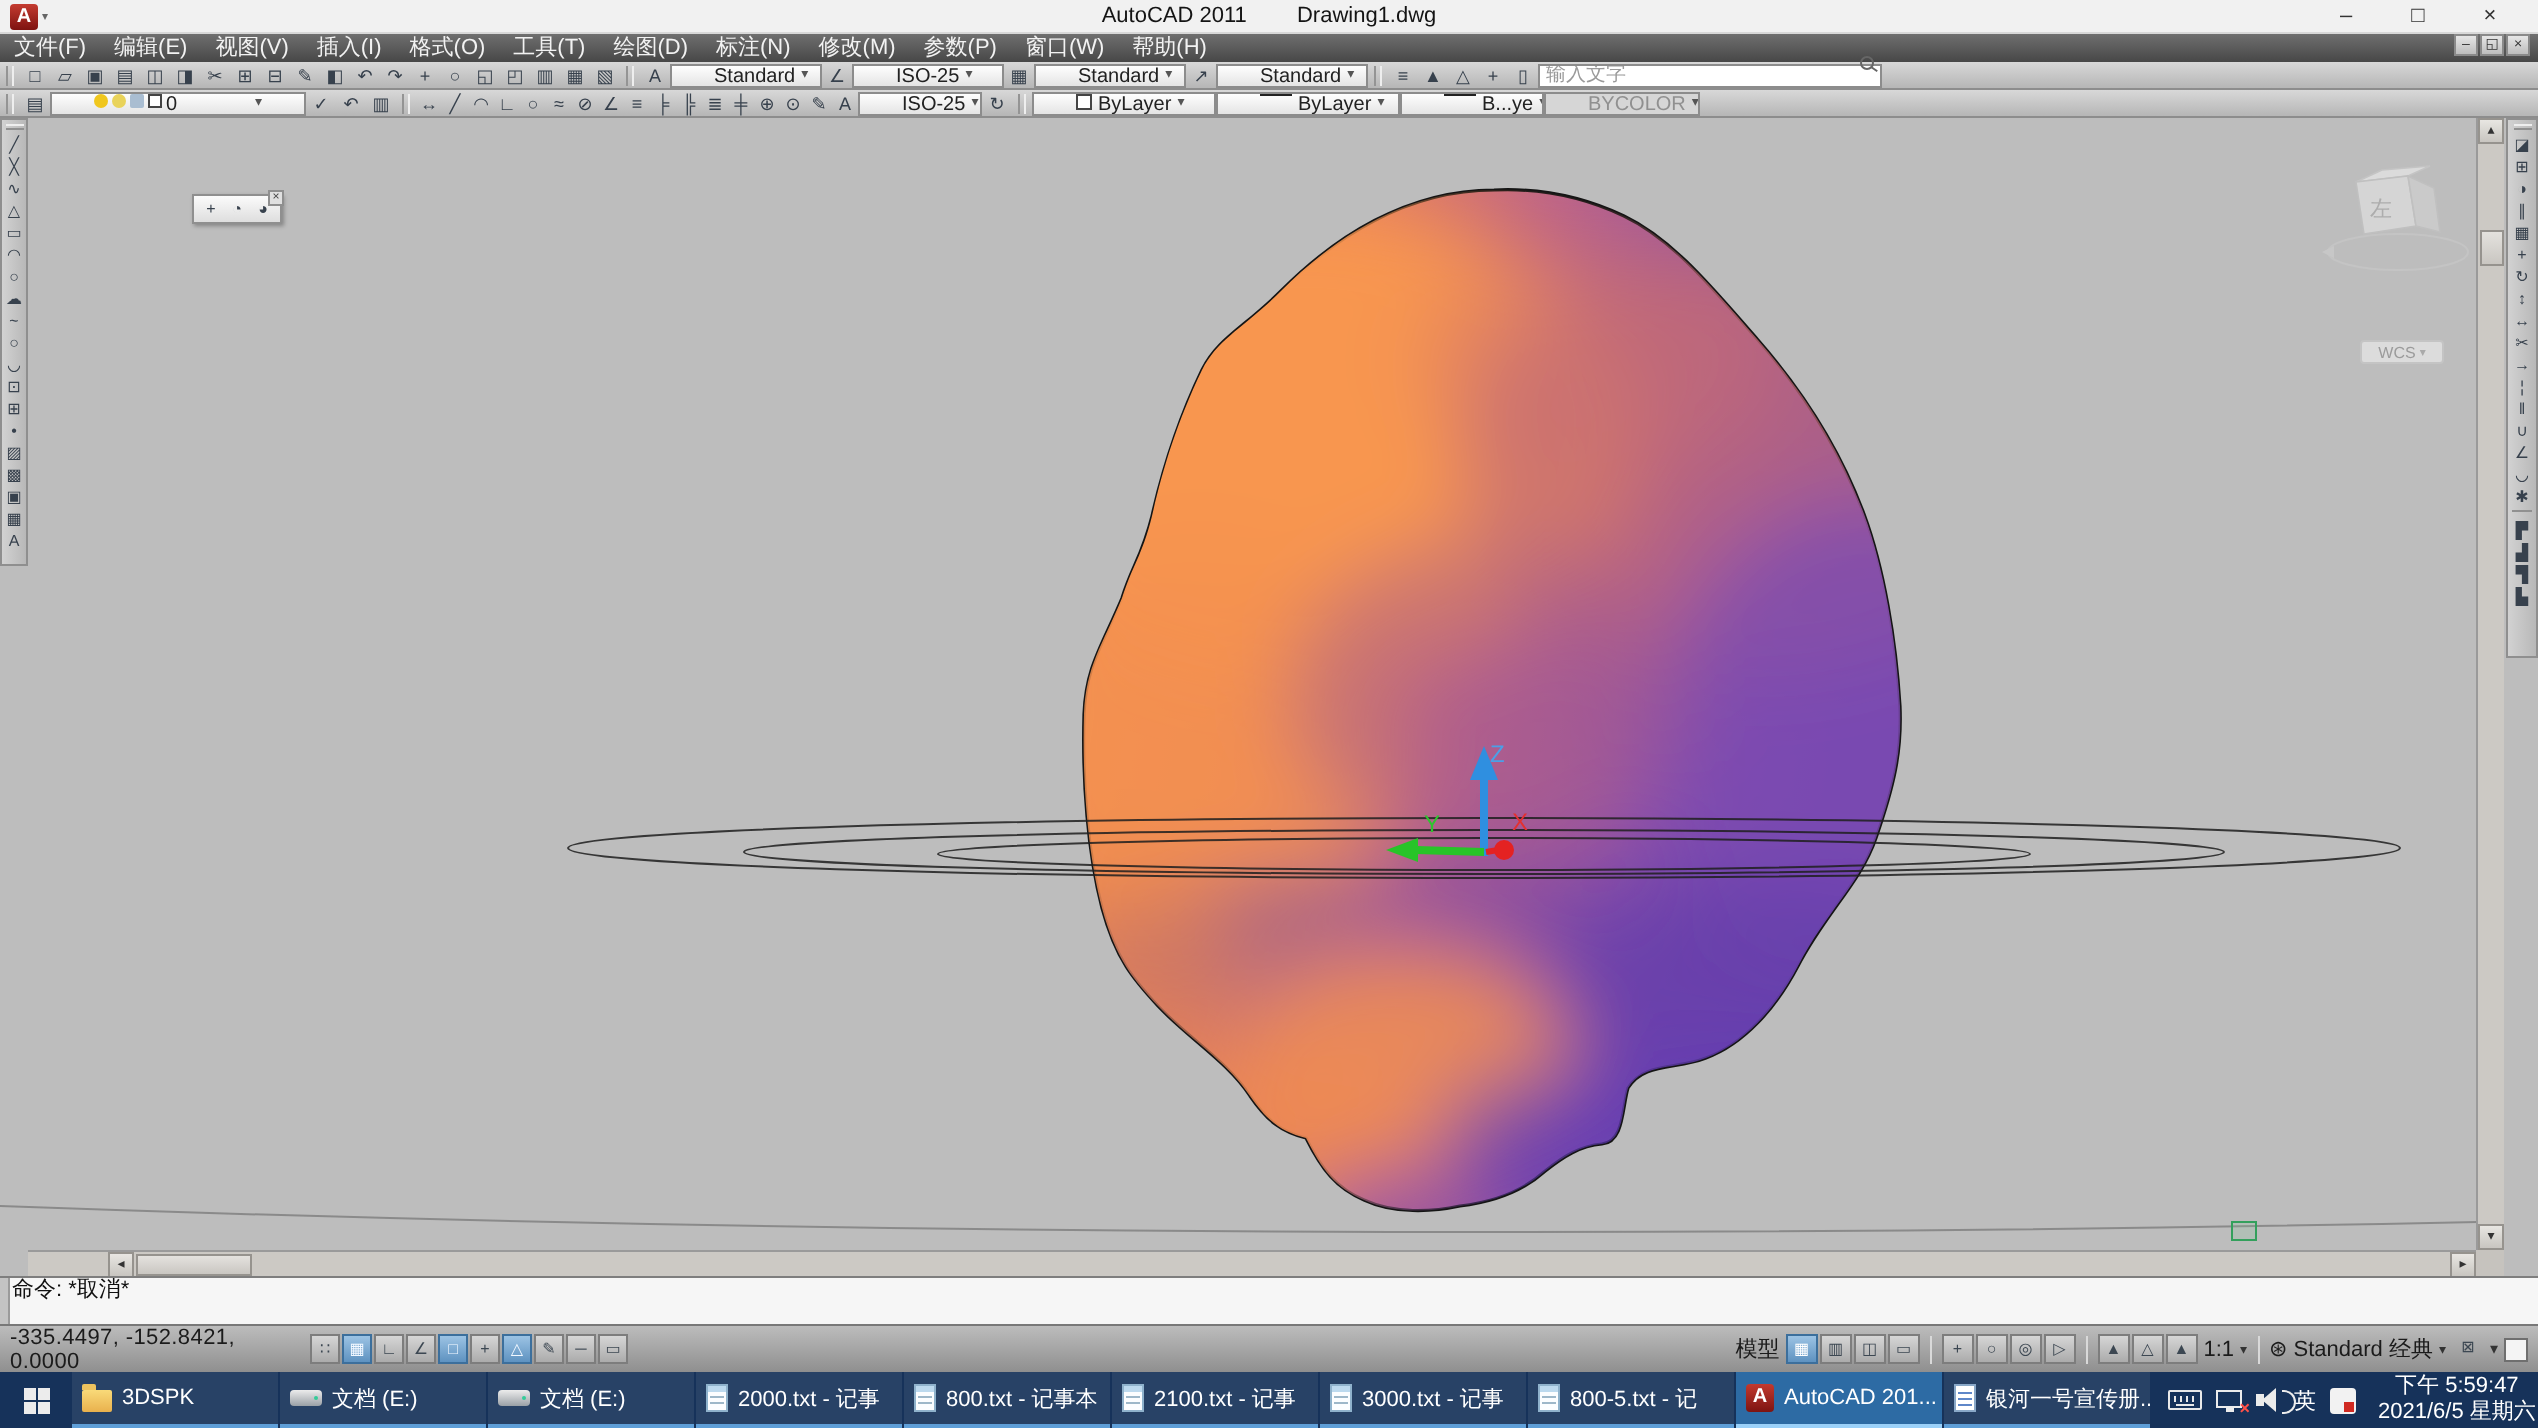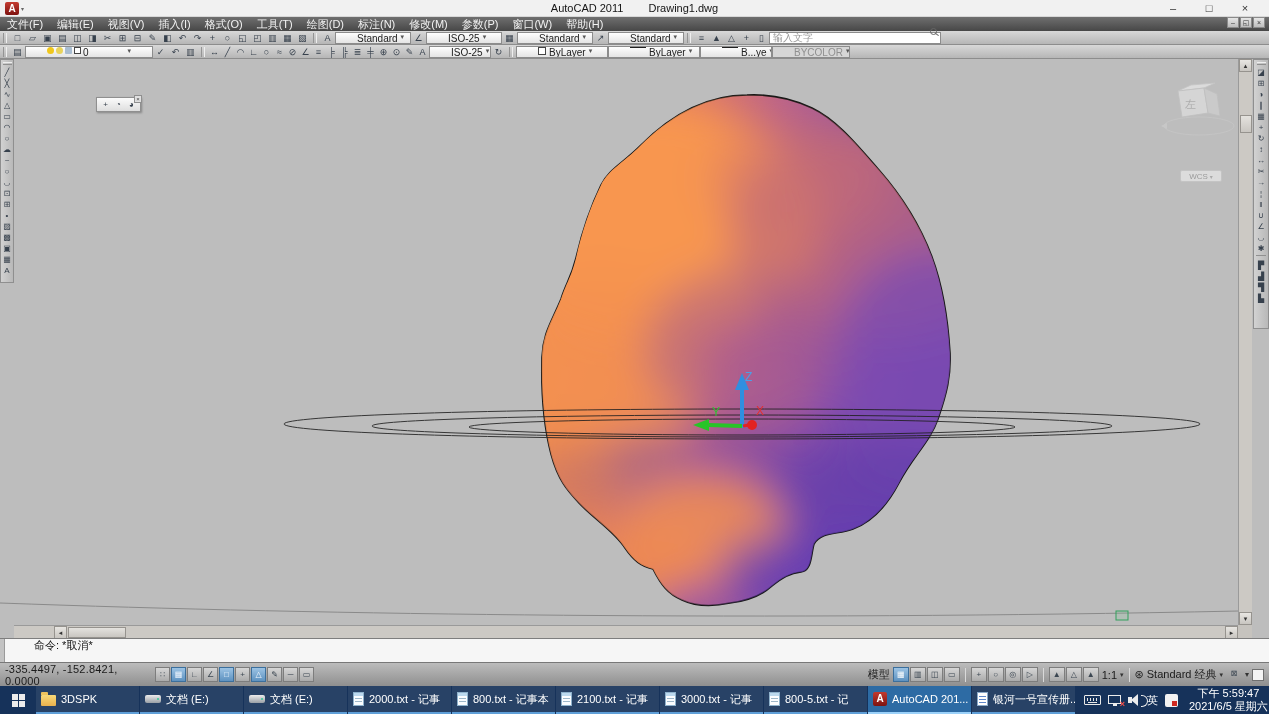--- a/index.html
+++ b/index.html
@@ -67,21 +67,21 @@
   .fclose{position:absolute;right:-2px;top:-3px;width:8px;height:8px;background:#e0e0e0;border:1px solid #8f8f8f;
     font-size:6px;line-height:6px;text-align:center;color:#444;}
   
   .vcube{position:absolute;left:1158px;top:20px;width:84px;height:66px;}
   .wcspill{position:absolute;left:1180px;top:86px;width:42px;height:12px;background:#dcdcdc;border:1px solid #c4c4c4;
     border-radius:2px;font-size:8px;color:#9b9b9b;display:flex;align-items:center;justify-content:center;margin-top:25px;}
   .wcspill::after{content:"▾";font-size:6px;margin-left:2px;color:#aaa;}
   
   .cmd{position:absolute;left:0;top:638px;width:100%;height:24px;background:#f6f6f6;border-top:1px solid #7e7e7e;}
   .cmdgrip{position:absolute;left:0;top:0;width:5px;height:24px;background:#c3c3c3;border-right:1px solid #9a9a9a;}
-  .cmdline{position:absolute;left:6px;right:0;height:12px;font-size:11px;line-height:12px;color:#111;padding-left:12px;margin-left:16px;}
+  .cmdline{position:absolute;left:6px;right:0;height:12px;font-size:11px;line-height:12px;color:#111;padding-left:0;}
   .cmdline.l1{top:0;} .cmdline.l2{top:12px;border-top:1px solid #d5d5d5;}
   
   .status{position:absolute;left:0;top:662px;width:100%;height:24px;background:linear-gradient(#bcbcbc,#8f8f8f);
     border-top:1px solid #787878;display:flex;align-items:center;padding:0 5px;font-size:11px;color:#1b1b1b;}
   .coords{width:150px;flex:none;letter-spacing:.2px;}
   .stgl{width:15px;height:15px;flex:none;margin-right:1px;border:1px solid #7d7d7d;background:linear-gradient(#d6d6d6,#ababab);
     font-size:8px;line-height:13px;text-align:center;color:#3c4752;}
   .stgl[data-pressed="true"]{background:linear-gradient(#9cc3e4,#5e92c0);border-color:#3c6f9c;color:#f2f8ff;}
   .stright{margin-left:auto;display:flex;align-items:center;gap:3px;}
   .stsep{width:1px;height:14px;background:#7a7a7a;border-right:1px solid #d9d9d9;margin:0 2px;}

